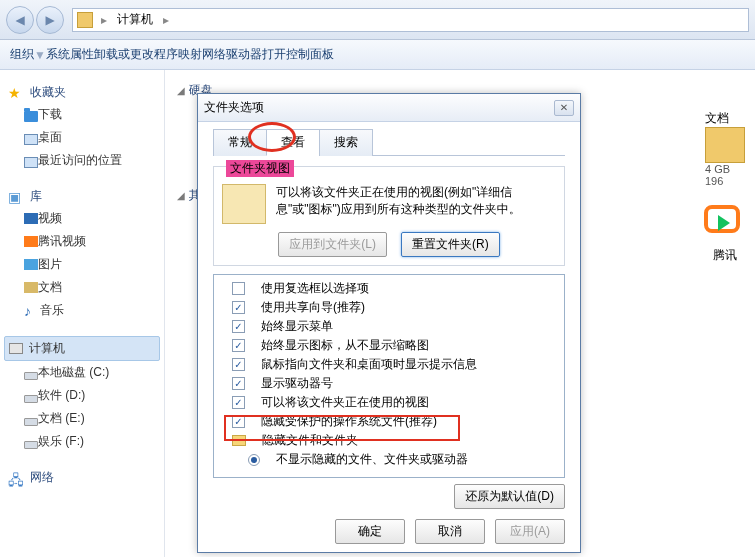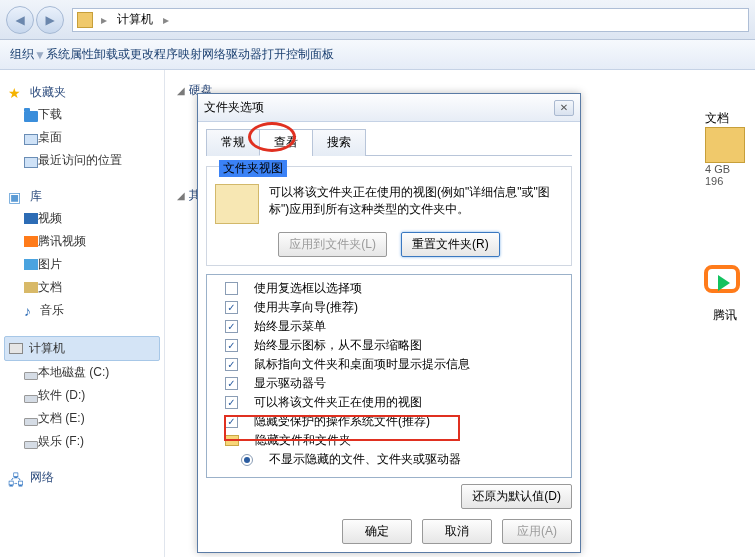--- a/index.html
+++ b/index.html
@@ -41,27 +41,27 @@
 .driveicon{width:38px;height:26px;background:linear-gradient(#eef2f7,#c8d3e0);border:1px solid #9faec4;border-radius:2px}
 .right-strip{position:absolute;right:0;top:0;width:60px;height:100%;display:flex;flex-direction:column;gap:18px;padding-top:40px;align-items:center}
 .docicon{width:40px;height:36px;background:#f0c96b;border:1px solid #c79f3a;position:relative}
 .tencent{width:42px;height:42px;position:relative}
 .tv-shape{width:36px;height:28px;background:#fff;border:4px solid #ff7b1a;border-radius:8px;position:relative}
 .tv-shape::after{content:"";position:absolute;left:10px;top:6px;border-left:12px solid #13c25f;border-top:8px solid transparent;border-bottom:8px solid transparent}
 
 .dialog{position:absolute;left:197px;top:93px;width:384px;height:460px;background:#fff;border:1px solid #5a7ba5;box-shadow:0 0 8px rgba(0,0,0,.25)}
 .dlg-title{height:28px;background:linear-gradient(#fdfdfe,#e7edf6);display:flex;align-items:center;justify-content:space-between;padding:0 6px;border-bottom:1px solid #c5d2e5}
 .closebtn{width:20px;height:16px;border:1px solid #aab9d0;background:linear-gradient(#f3f6fb,#d9e2ef);border-radius:2px;display:flex;align-items:center;justify-content:center;font-size:10px;color:#555}
-.dlg-body{padding:6px 8px 8px;height:calc(100% - 28px);display:flex;flex-direction:column}
+.dlg-body{padding:6px 15px 8px;height:calc(100% - 28px);display:flex;flex-direction:column}
 .tabs{display:flex;border-bottom:1px solid #b8c5d9;margin-bottom:10px}
 .tab{padding:4px 14px;border:1px solid #b8c5d9;border-bottom:none;background:linear-gradient(#f7f9fc,#e5ecf5);margin-right:-1px;position:relative;top:1px}
 .tab.active{background:#fff;border-bottom:1px solid #fff}
 .red-circle{position:absolute;border:3px solid #e03020;border-radius:50%;width:48px;height:30px;left:248px;top:122px;pointer-events:none}
 .frame1{border:1px solid #d0d7e2;padding:8px;margin-bottom:8px}
-.frame1-label{position:relative;top:-15px;background:#3b82f6;padding:0 4px;display:inline-block;margin-left:4px}
+.frame1-label{position:relative;top:-15px;background:#ec4899;padding:0 4px;display:inline-block;margin-left:4px}
 .frame1-row{display:flex;gap:10px}
 .foldericon{width:44px;height:40px;background:#f7e7b3;border:1px solid #d2b86a;flex-shrink:0}
 .frame1-text{font-size:12px;line-height:1.4}
 .btnrow{display:flex;gap:14px;justify-content:center;margin-top:8px}
 .wbtn{padding:3px 10px;border:1px solid #999;background:linear-gradient(#fdfdfd,#e6e6e6);border-radius:2px;font-size:12px}
 .wbtn.blue{border:1px solid #3a78c0;box-shadow:0 0 3px #7ab0e8}
 .wbtn.dis{color:#9b9b9b}
 .adv-label{margin-bottom:4px}
 .listbox{flex:1;border:1px solid #9bb1c9;background:#fff;padding:4px 2px;overflow:hidden;position:relative}
 .listbox .row{display:flex;align-items:center;gap:16px;padding:1px 2px;white-space:nowrap}
@@ -200,21 +200,21 @@
         </div>
       </div>
 
     <div class="right-strip">
       <div style="text-align:left">
         <div style="font-size:12px">文档</div>
         <div class="docicon"></div>
         <div style="font-size:11px;color:#555">4 GB</div>
         <div style="font-size:11px;color:#555">196</div>
       </div>
-      <div style="text-align:center;margin-top:60px">
+      <div style="text-align:center;">
         <div class="tencent">
             <div class="tv-shape"></div>
           </div>
         <div style="font-size:12px">腾讯</div>
       </div>
     </div>
   </div>
 </div>
 
 <div class="dialog">

